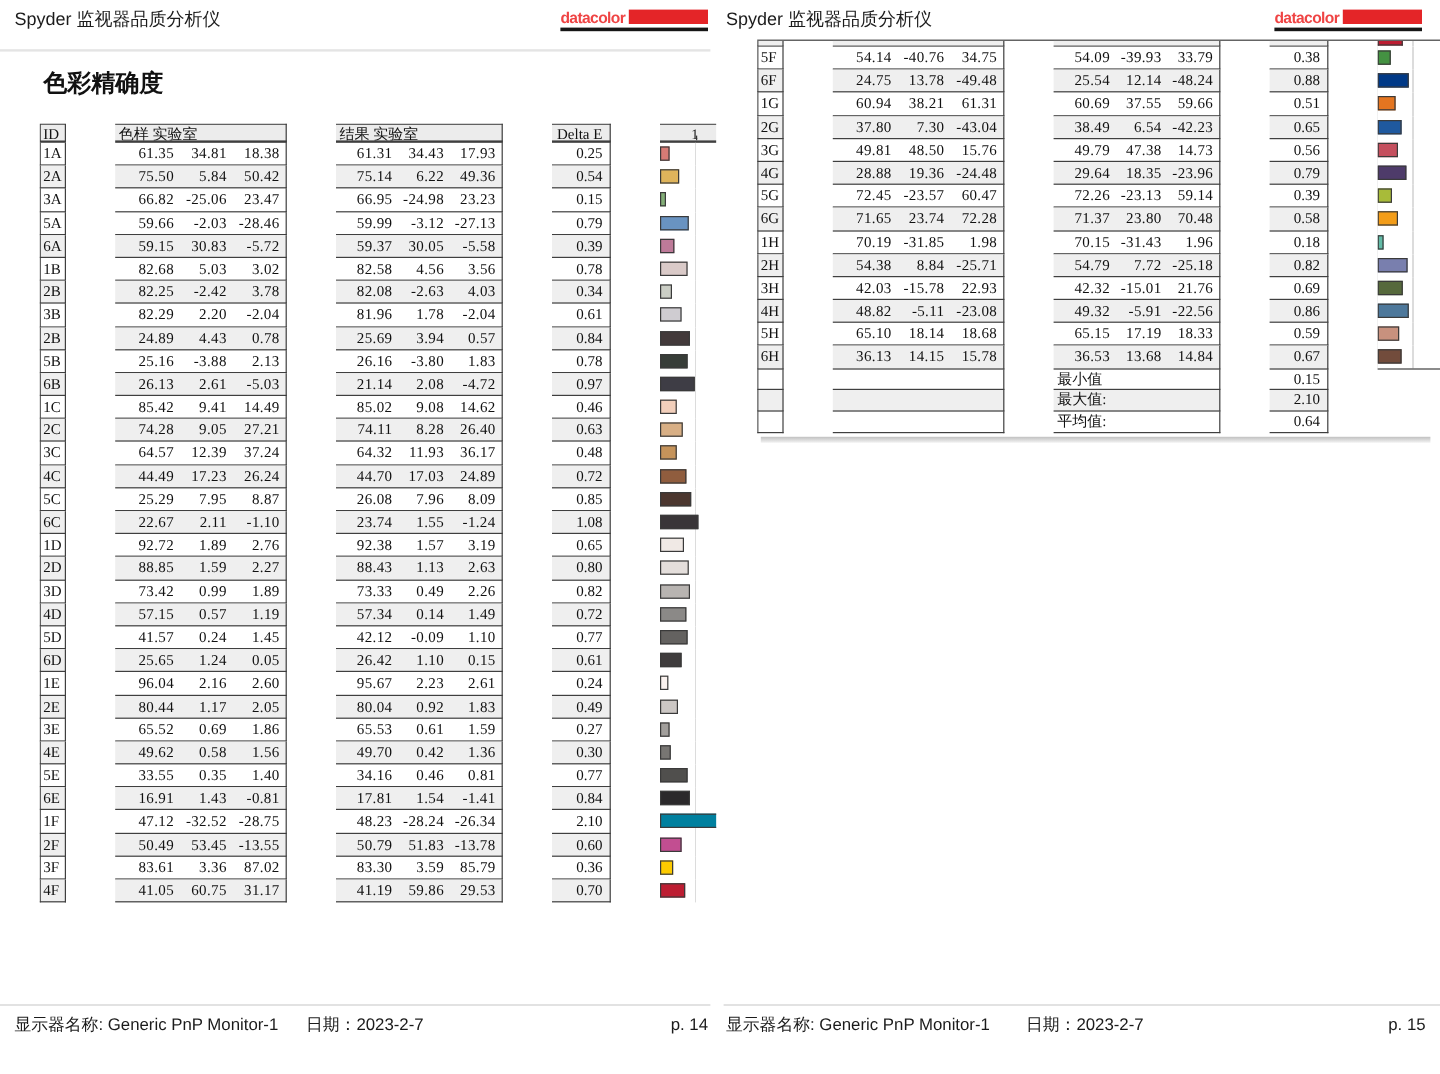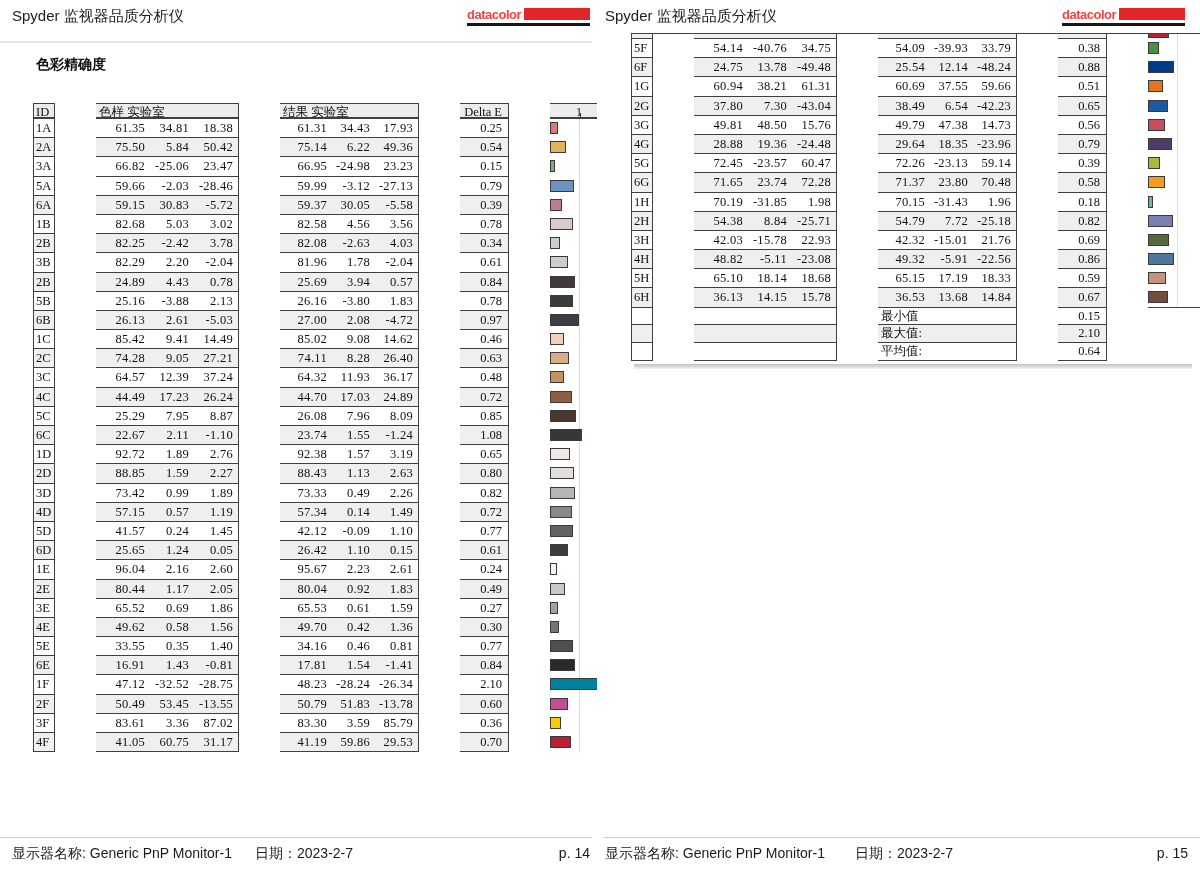--- a/index.html
+++ b/index.html
@@ -15,21 +15,21 @@
   
   .app-title{position:absolute;top:7px;left:12px;font-size:15px;color:#1c1c1c;}
   .page--right .app-title{left:5px;}
   .logo{position:absolute;top:8px;border-bottom:3px solid #161616;padding-bottom:2px;}
   .page--left .logo{right:10px;}
   .page--right .logo{right:15px;}
   .logo-row{display:flex;align-items:flex-end;}
   .logo-text{font-size:13px;font-weight:bold;color:#ef4444;line-height:1;letter-spacing:-0.5px;}
   .logo-bar{display:inline-block;width:66px;height:12px;margin-left:3px;margin-bottom:1px;}
   .header-rule{position:absolute;top:41px;left:0;width:592px;height:2px;background:#e4e4e4;}
-  .section-title{position:absolute;top:56px;left:36px;margin:0;font-size:14px;font-weight:bold;color:#111;}
+  .section-title{position:absolute;top:56px;left:36px;margin:0;font-size:20px;font-weight:bold;color:#111;}
 
   
   .dtable{position:absolute;overflow:hidden;font-family:"Liberation Serif","DejaVu Serif",serif;
           font-size:12.5px;color:#111;}
   #table-left{left:33px;top:103px;width:564px;height:667px;}
   #table-right{left:31px;top:33px;width:569px;height:330px;border-top:1px solid var(--b);}
   .trow{display:flex;height:19.2px;line-height:19.2px;gap:41px;}
   .trow.alt .cid,.trow.alt .cs,.trow.alt .cr,.trow.alt .cd{background:var(--alt);}
   .thead{height:16px;line-height:16px;}
   .thead .cid,.thead .cs,.thead .cr,.thead .cd,.thead .cc{
@@ -194,21 +194,21 @@
           <div class="cs"><span class="n">25.16</span><span class="n">-3.88</span><span class="n">2.13</span></div>
           <div class="cr"><span class="n">26.16</span><span class="n">-3.80</span><span class="n">1.83</span></div>
           <div class="cd">0.78</div>
           <div class="cc">
             <div class="bar" style="width: 23.4px; background: rgb(55, 61, 56);"></div>
           </div>
         </div>
         <div class="trow alt">
           <div class="cid">6B</div>
           <div class="cs"><span class="n">26.13</span><span class="n">2.61</span><span class="n">-5.03</span></div>
-          <div class="cr"><span class="n">27.00</span><span class="n">2.08</span><span class="n">-4.72</span></div>
+          <div class="cr"><span class="n">21.14</span><span class="n">2.08</span><span class="n">-4.72</span></div>
           <div class="cd">0.97</div>
           <div class="cc">
             <div class="bar" style="width: 29.1px; background: rgb(62, 61, 69);"></div>
           </div>
         </div>
         <div class="trow">
           <div class="cid">1C</div>
           <div class="cs"><span class="n">85.42</span><span class="n">9.41</span><span class="n">14.49</span></div>
           <div class="cr"><span class="n">85.02</span><span class="n">9.08</span><span class="n">14.62</span></div>
           <div class="cd">0.46</div>

